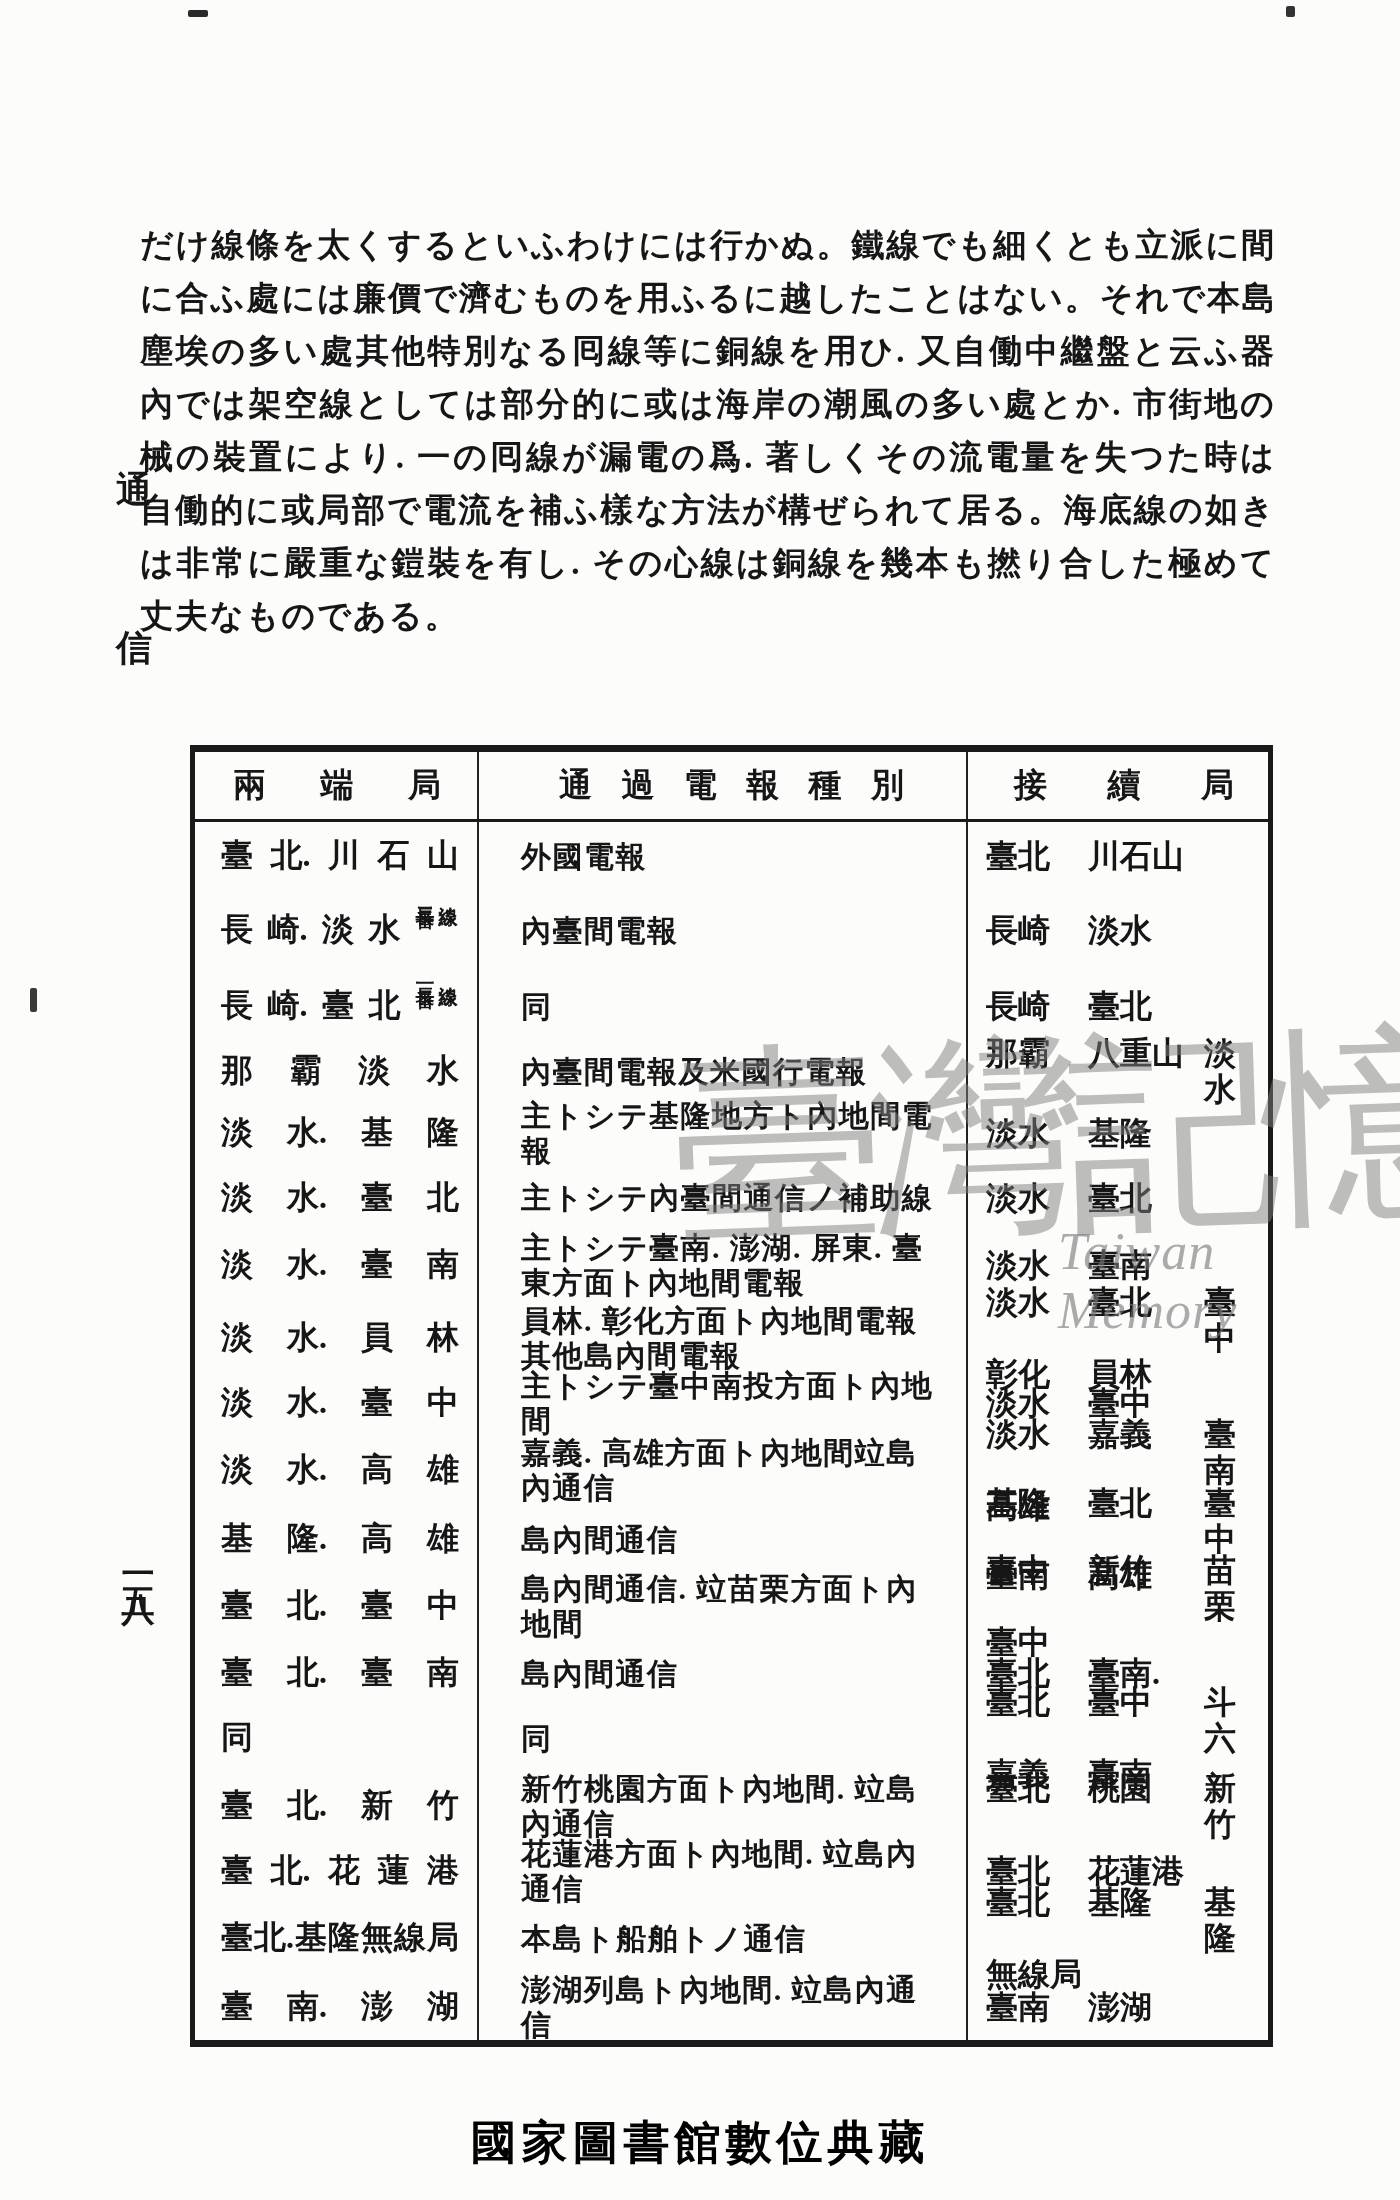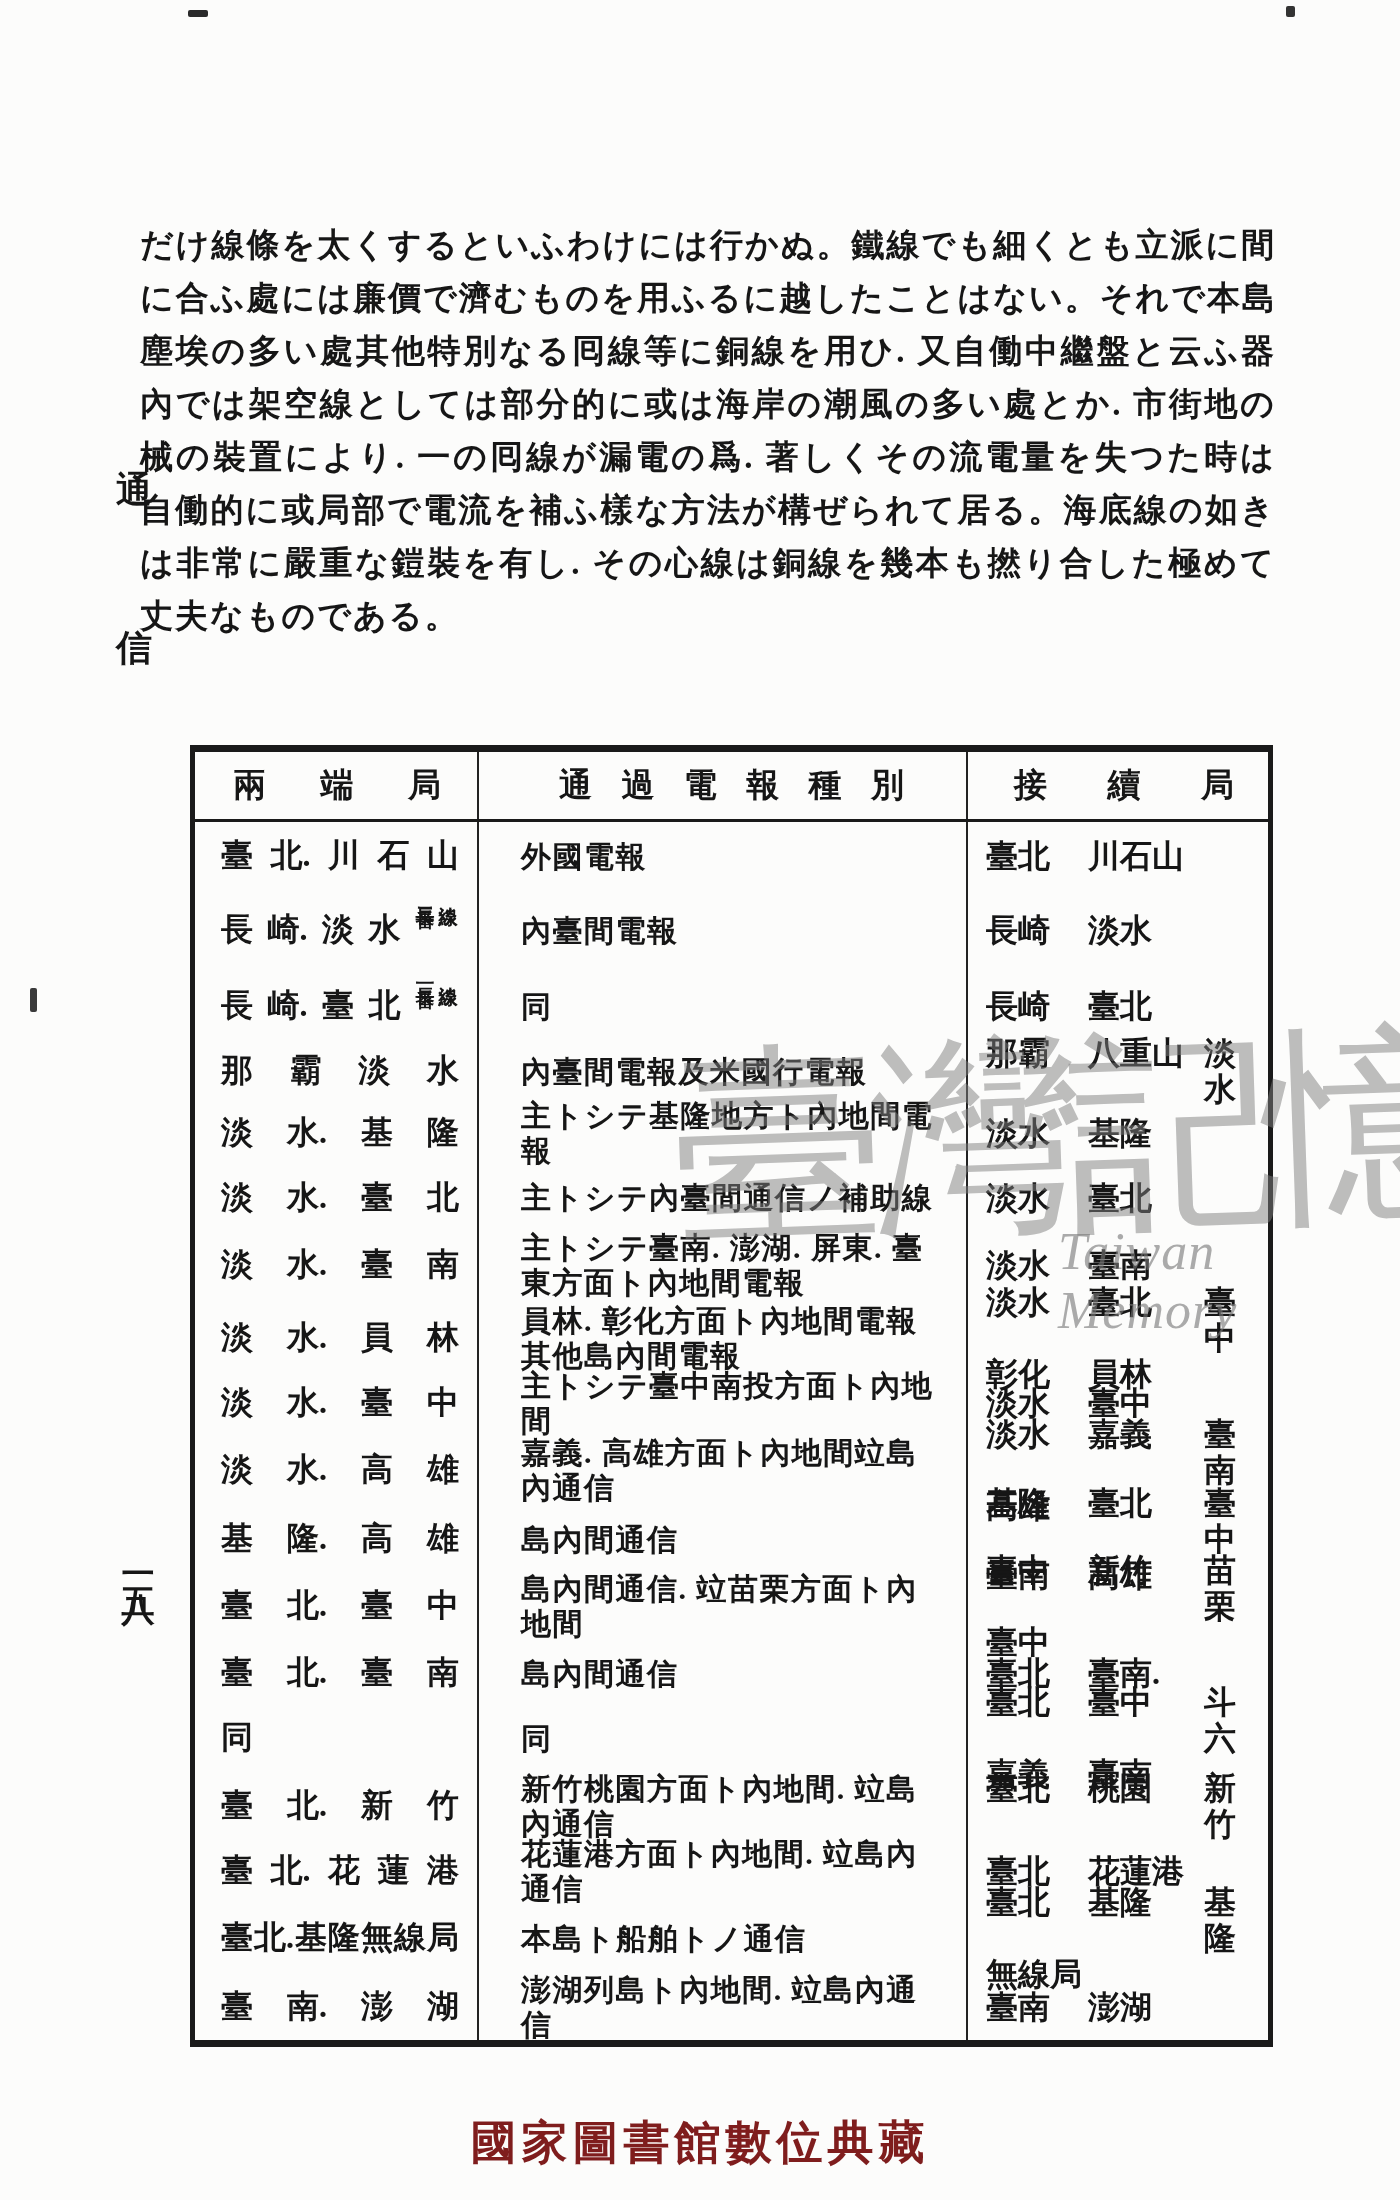--- a/index.html
+++ b/index.html
@@ -44,21 +44,21 @@
          padding-top:4px;}
   .vnote .vcol{writing-mode:vertical-rl;font-size:19px;line-height:21px;font-weight:700;
                letter-spacing:1px;}
   
   .wm-cjk{position:absolute;left:672px;top:1018px;width:740px;font-size:212px;line-height:240px;
           color:rgba(125,125,125,0.50);white-space:nowrap;letter-spacing:-14px;
           transform:rotate(-2deg);font-weight:400;pointer-events:none;}
   .wm-latin{position:absolute;left:1058px;top:1222px;font-size:52px;font-style:italic;
             color:rgba(120,120,120,0.62);letter-spacing:1px;pointer-events:none;}
   .footer{position:absolute;left:0;right:0;top:2112px;text-align:center;font-size:46px;
-          color:#7f1d1d;letter-spacing:5px;font-weight:700;}
+          color:#000000;letter-spacing:5px;font-weight:700;}
   
   .speck-a{position:absolute;left:188px;top:10px;width:20px;height:7px;background:#2a2a2a;border-radius:2px;}
   .speck-b{position:absolute;left:1286px;top:6px;width:9px;height:11px;background:#333;border-radius:2px;}
   .speck-c{position:absolute;left:30px;top:988px;width:7px;height:24px;background:#3a3a3a;border-radius:2px;}
 </style>
 </head>
 <body>
 
 <div class="page">
 

